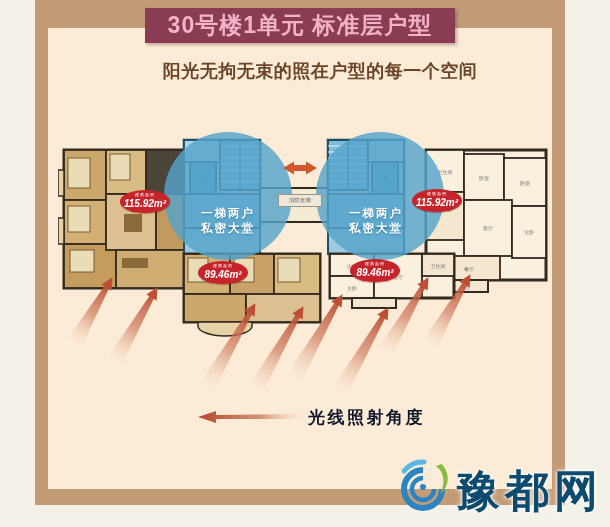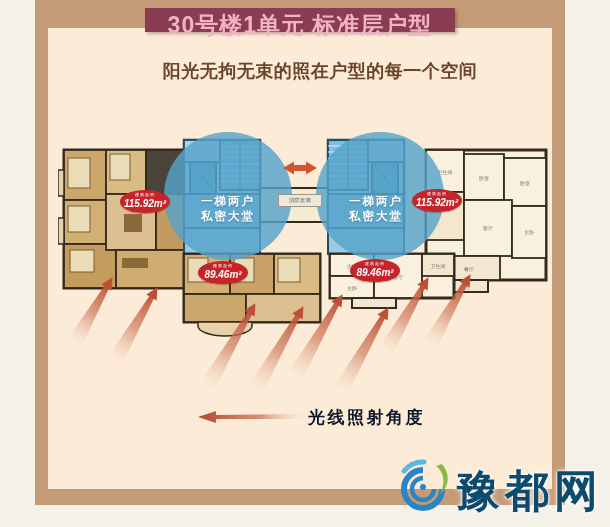--- a/index.html
+++ b/index.html
@@ -1,31 +1,31 @@
 <!DOCTYPE html>
 <html><head>
 <meta charset="utf-8">
 <style>
   html,body{margin:0;padding:0;}
   body{font-family:"Liberation Sans", sans-serif;}
   .stage{position:relative;width:610px;height:527px;background:#F4F1E9;overflow:hidden;}
   .frame{position:absolute;left:35px;top:0;width:530px;height:505px;background:#C49B77;}
   .inner{position:absolute;left:48px;top:28px;width:504px;height:461px;background:#FCEBD6;}
-  .banner{position:absolute;left:145px;top:8px;width:310px;height:24px;background:#8A3D52;
+  .banner{position:absolute;left:145px;top:8px;width:310px;height:35px;background:#8A3D52;
           color:#F2B3C6;font-size:23px;font-weight:bold;text-align:center;line-height:35px;
           letter-spacing:1px;box-shadow:2px 2px 3px rgba(90,40,55,0.35);}
   .subtitle{position:absolute;left:48px;top:59px;width:504px;text-align:center;
             font-size:18px;font-weight:bold;color:#6A452A;letter-spacing:0.5px;padding-left:20px;}
   .plan{position:absolute;left:58px;top:132px;}
   .oval{position:absolute;width:50px;height:23px;background:#C6242B;border-radius:50%;
         color:#FFFFFF;text-align:center;box-shadow:0 1px 1px rgba(120,20,20,0.4);}
   .oval .pre{font-size:4px;line-height:6px;padding-top:2px;letter-spacing:1px;}
   .oval .val{font-size:10px;font-weight:bold;font-style:italic;line-height:11px;}
   .lobby{position:absolute;width:78px;text-align:center;color:#FFFFFF;font-size:11.5px;
-         font-weight:bold;letter-spacing:2px;line-height:15px;text-shadow:0 1px 2px rgba(30,90,120,0.55);}
+         font-weight:bold;letter-spacing:2px;line-height:15px;text-shadow:0 1px 2px rgba(30,90,120,0.55);margin-top:12px;}
   .corridor-tag{position:absolute;left:278px;top:194px;width:42px;height:11px;background:#EDE8DA;
         border:1px solid #9A948A;font-size:5.5px;color:#6B655C;text-align:center;line-height:11px;}
   .legend-arrow{position:absolute;left:196px;top:408px;}
   .legend-label{position:absolute;left:308px;top:406px;font-size:17px;font-weight:bold;
         color:#0f172a;letter-spacing:2.5px;}
   .watermark{position:absolute;left:390px;top:450px;width:218px;height:74px;}
   .wm-text{position:absolute;left:66px;top:12px;font-size:44px;font-weight:bold;color:#0c4a6e;
         letter-spacing:5px;text-shadow:0 0 3px #FFFFFF,0 0 5px #FFFFFF;}
   .room-label{font-size:5px;fill:#6E6E6E;}
 </style>

